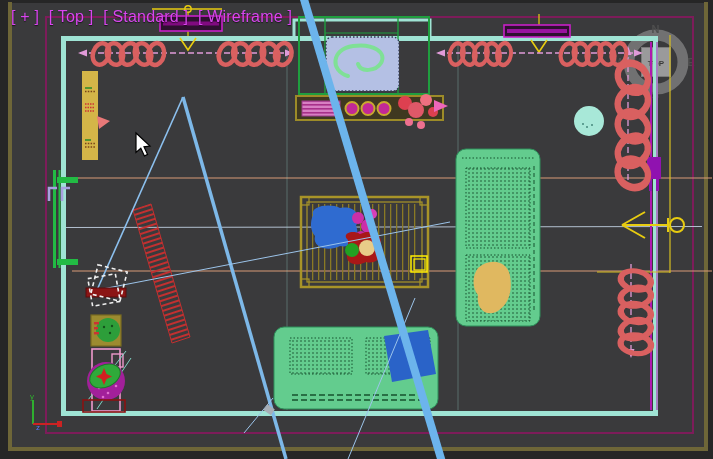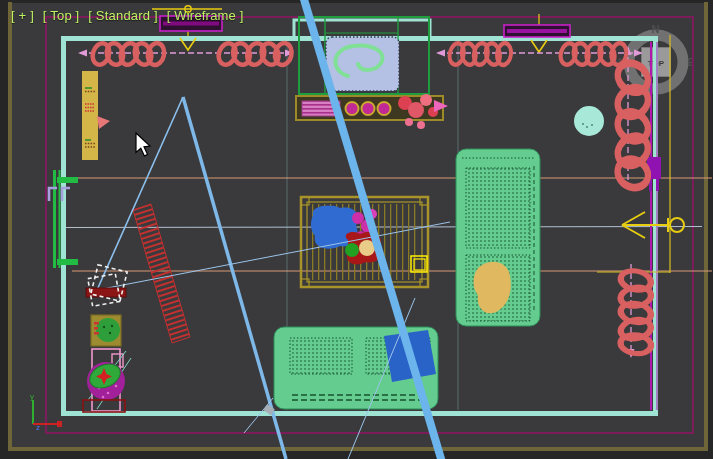--- a/index.html
+++ b/index.html
@@ -1,20 +1,20 @@
 <!DOCTYPE html>
 <html><head>
 <meta charset="utf-8">
 <style>
   html,body{margin:0;padding:0;background:#1d1d1d;}
   #stage{position:relative;width:713px;height:459px;overflow:hidden;
          background:#242424;font-family:"Liberation Sans",sans-serif;}
   #scene{position:absolute;left:0;top:0;}
   .vp-label{position:absolute;left:11px;top:8px;z-index:40;
-            font-size:13px;color:#bef264;letter-spacing:.2px;
+            font-size:16px;color:#d946ef;letter-spacing:.2px;
             text-shadow:0 1px 1px rgba(0,0,0,.6);cursor:default;user-select:none;}
   .vp-label span{margin-right:5px;}
   svg text{font-family:"Liberation Sans","DejaVu Sans",sans-serif;}
 </style>
 </head>
 <body>
 
 <div id="stage">
 
   <svg id="scene" width="713" height="459" viewBox="0 0 713 459">

